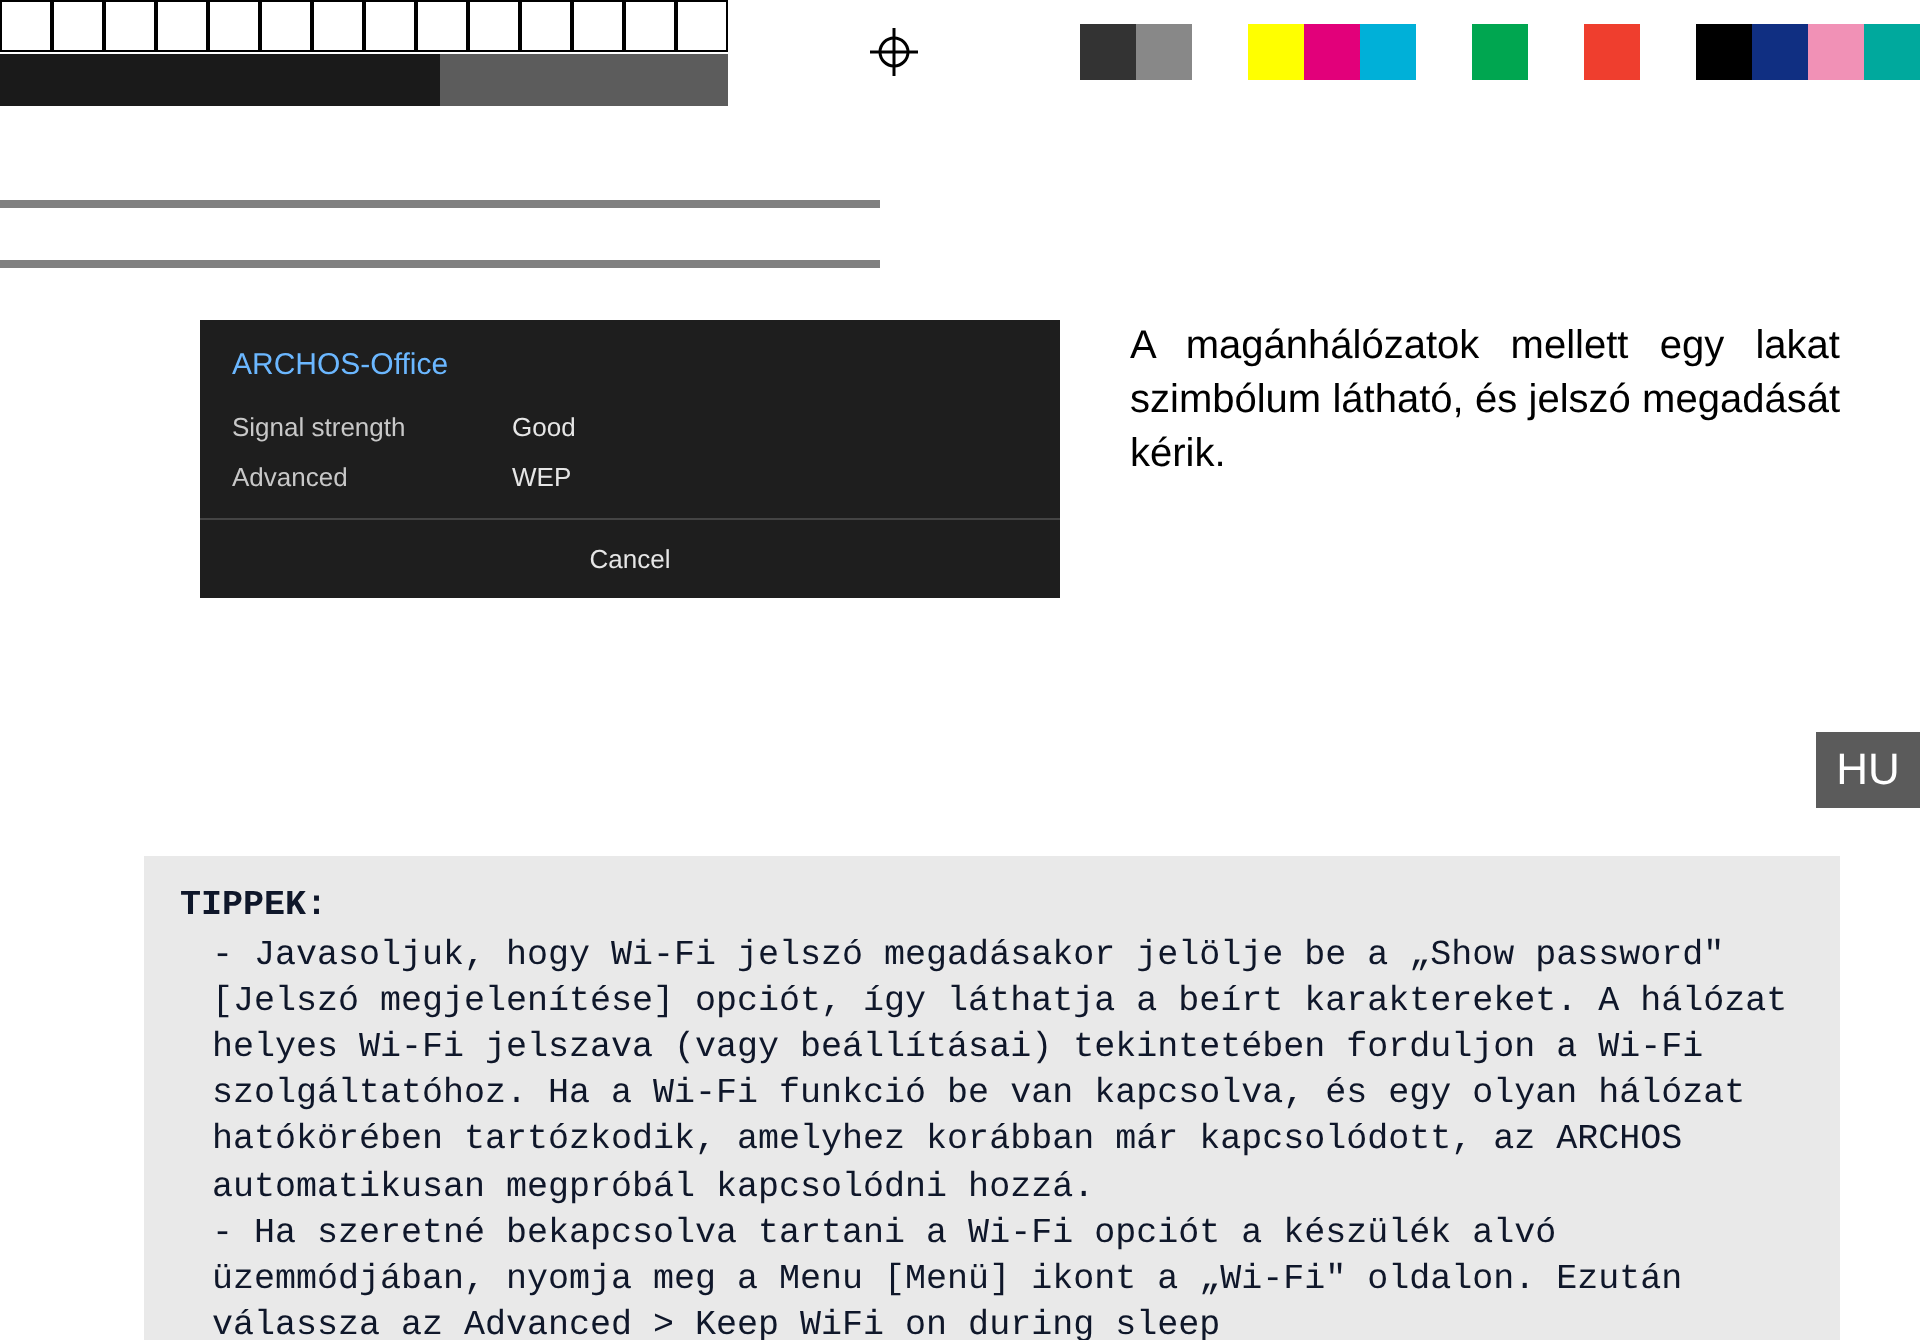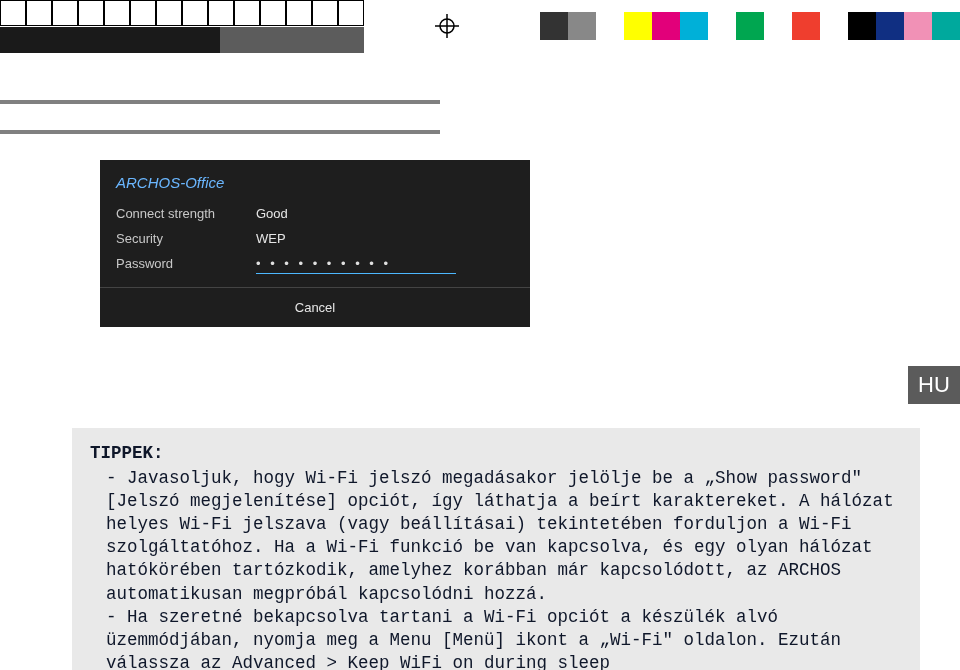--- a/index.html
+++ b/index.html
@@ -72,21 +72,20 @@
     background: #1e1e1e;
     color: #dcdcdc;
     font-size: 13px;
     padding: 10px 12px 0 12px;
     position: relative;
   }
   .wifi-title {
     color: #6bb7ff;
     font-size: 15px;
     padding: 4px 0 10px 4px;
-    font-style: italic;
   }
   .wifi-row {
     display: flex;
     padding: 5px 0 5px 4px;
   }
   .wifi-row .lbl { width: 140px; color: #c8c8c8; }
   .wifi-row .val { color: #e6e6e6; }
   .pw-field {
     display: inline-block;
     width: 200px;
@@ -229,38 +228,35 @@
       <line x1="0" y1="12" x2="24" y2="12" stroke="#000" stroke-width="1.5"></line>
     </svg>
 </div>
 
 <div class="content">
 
   <div class="wifi-panel">
     <div class="wifi-title">ARCHOS-Office</div>
 
     <div class="wifi-row">
-      <span class="lbl">Connect strength</span>
+      <span class="lbl">Signal strength</span>
       <span class="val">Good</span>
     </div>
     <div class="wifi-row">
-      <span class="lbl">Security</span>
+      <span class="lbl">Advanced</span>
       <span class="val">WEP</span>
-    </div>
-    <div class="wifi-row">
-      <span class="lbl">Password</span>
-      <span class="pw-field">•  •  •  •  •  •  •  •  •  •</span>
     </div>
 
 
     <div class="wifi-buttons">
       <div class="btn">Cancel</div>
     </div>
   </div>
 
+  <div class="caption">A magánhálózatok mellett egy lakat szimbólum látható, és jelszó megadását kérik.</div>
 </div>
 
 <div class="lang-badge">HU</div>
 
 <div class="tips">
   <div class="tips-title">TIPPEK:</div>
   <div class="tip-line">-  Javasoljuk, hogy Wi-Fi jelszó megadásakor jelölje be a „Show password" [Jelszó megjelenítése] opciót, így láthatja a beírt karaktereket. A hálózat helyes Wi-Fi jelszava (vagy beállításai) tekintetében forduljon a Wi-Fi szolgáltatóhoz. Ha a Wi-Fi funkció be van kapcsolva, és egy olyan hálózat hatókörében tartózkodik, amelyhez korábban már kapcsolódott, az ARCHOS automatikusan megpróbál kapcsolódni hozzá.</div>
   <div class="tip-line">-  Ha szeretné bekapcsolva tartani a Wi-Fi opciót a készülék alvó üzemmódjában, nyomja meg a Menu [Menü] ikont a „Wi-Fi" oldalon. Ezután válassza az Advanced &gt; Keep WiFi on during sleep</div>
 </div>
 

